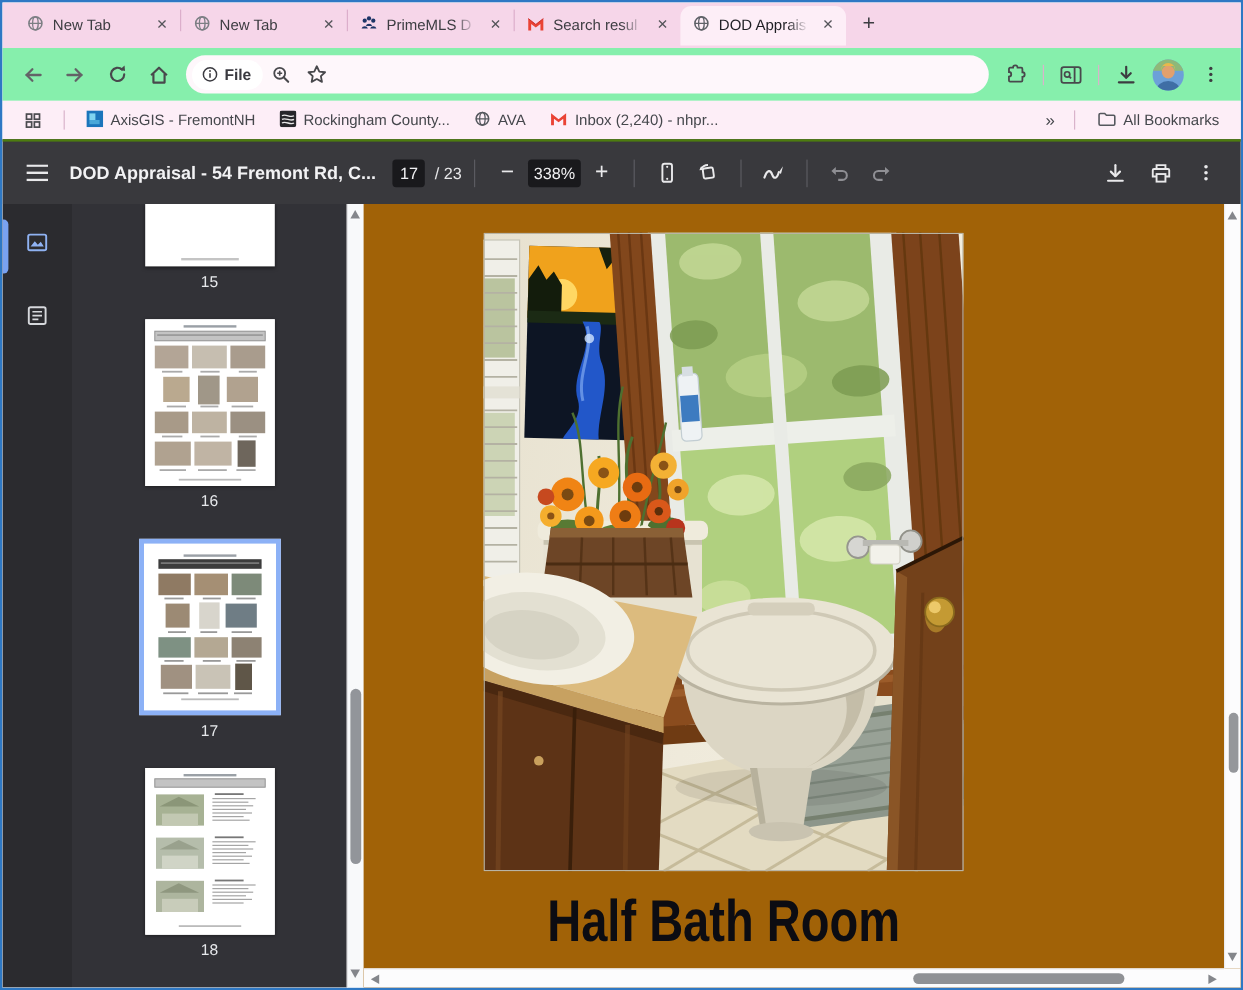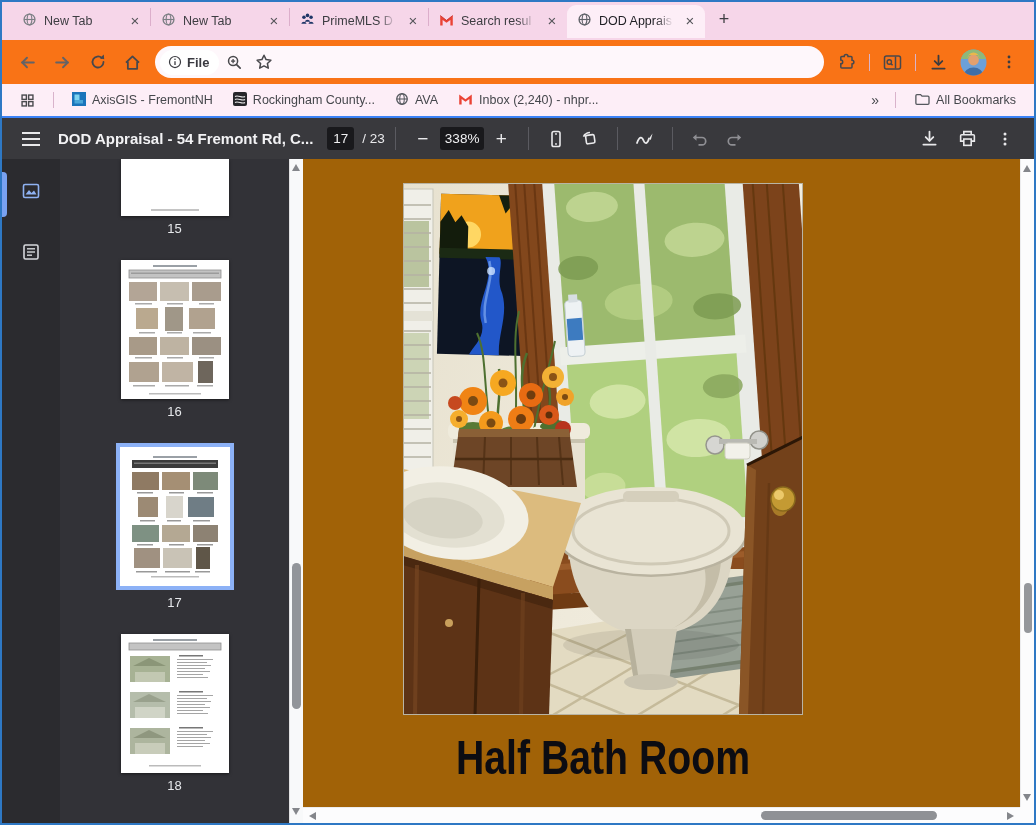--- a/index.html
+++ b/index.html
@@ -23,41 +23,41 @@
   .tabstrip-right { margin-left:auto; display:flex; align-items:center; height:100%; padding-right:8px; gap:10px; }
   .gemini-pill { background:#fce8f4; border-radius:14px; height:27px; padding:0 13px; display:flex; align-items:center;
                  gap:7px; font-size:13.5px; font-weight:600; color:#1c1c20; margin-bottom:3px; }
   .ctrl-sep { width:1px; height:17px; background:#c9a0bd; margin-bottom:3px; }
   .winbtn { width:40px; height:30px; display:flex; align-items:center; justify-content:center; margin-bottom:3px; }
   .min-glyph { width:11px; height:2px; background:#1f1f24; }
   .max-glyph { width:10px; height:10px; border:1.6px solid #1f1f24; border-radius:2px; }
   .close-glyph { font-size:19px; color:#1f1f24; line-height:1; }
 
   
-  .toolbar { height:44px; background:#f97316; display:flex; align-items:center; padding:0 9px; gap:2px; flex:none;text-align:right; }
+  .toolbar { height:44px; background:#86efac; display:flex; align-items:center; padding:0 9px; gap:2px; flex:none;text-align:right; }
   .navbtn { width:33px; height:33px; display:flex; align-items:center; justify-content:center; border-radius:50%; flex:none; }
   .omnibox { flex:1; height:32px; background:#fef7fb; border-radius:16px; display:flex; align-items:center;
              padding:0 10px 0 5px; margin:0 4px; min-width:0; }
   .chip { background:#ffffff; border-radius:13px; height:25px; display:flex; align-items:center; gap:5px;
           padding:0 10px 0 8px; font-size:13px; font-weight:600; color:#3a3a40; flex:none; }
   .url { flex:1; font-size:13.5px; color:#1f2124; margin-left:8px; white-space:nowrap; overflow:hidden; min-width:0; }
   .obx-ic { width:30px; height:30px; display:flex; align-items:center; justify-content:center; flex:none; }
   .tb-sep { width:1px; height:17px; background:#d9b3cb; margin:0 4px; flex:none; }
   .avatar-wrap { width:33px; height:33px; display:flex; align-items:center; justify-content:center; flex:none; }
 
   
   .bookmarks { height:32px; background:#fdeef7; display:flex; align-items:center; padding:0 12px; gap:8px;
                font-size:12.5px; color:#45474c; flex:none; }
   .bm-item { display:flex; align-items:center; gap:6px; padding:3px 6px; border-radius:6px; white-space:nowrap; }
   .bm-sep { width:1px; height:16px; background:#d9b3cb; margin:0 4px; }
   .bm-spacer { flex:1; }
   .bm-chevron { font-size:14px; color:#45474c; padding:0 6px; letter-spacing:-2px; }
 
   
-  .pdftoolbar { height:43px; background:#39393d; border-top:2px solid #3b82f6; display:flex; align-items:center;
+  .pdftoolbar { height:54px; background:#39393d; border-top:2px solid #4d7c0f; display:flex; align-items:center;
                 color:#ececee; padding:0 12px; flex:none; }
   .pt-btn { width:34px; height:34px; display:flex; align-items:center; justify-content:center; border-radius:50%; flex:none; }
   .pt-title { font-size:15px; font-weight:600; color:#f2f2f4; margin:0 14px 0 10px; white-space:nowrap; }
   .pt-box { background:#19191c; border-radius:3px; min-width:27px; height:23px; display:flex; align-items:center;
             justify-content:center; font-size:13.5px; color:#f0f0f2; padding:0 5px; }
   .pt-total { font-size:13.5px; margin-left:8px; color:#e9e9eb; white-space:nowrap; }
   .pt-sep { width:1px; height:23px; background:#5b5b61; margin:0 10px; flex:none; }
   .pt-glyph { font-size:19px; color:#e9e9eb; }
   .pt-right { margin-left:auto; display:flex; align-items:center; gap:4px; }
 

